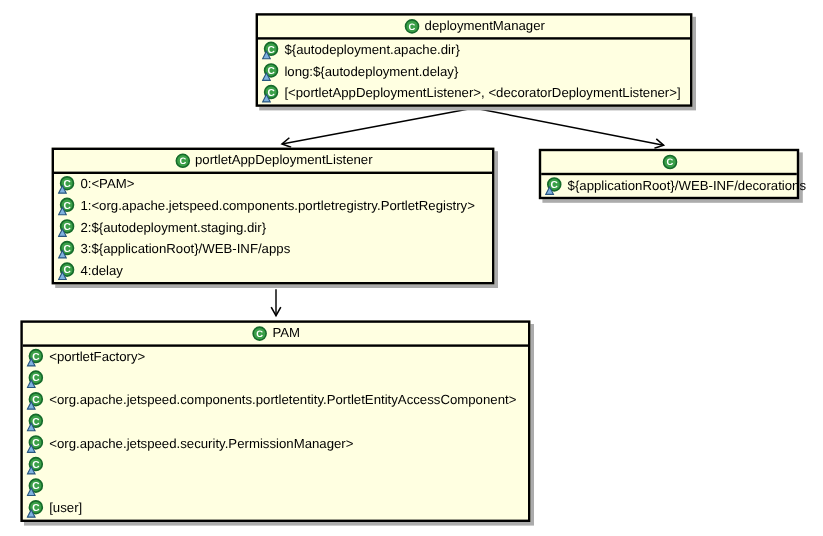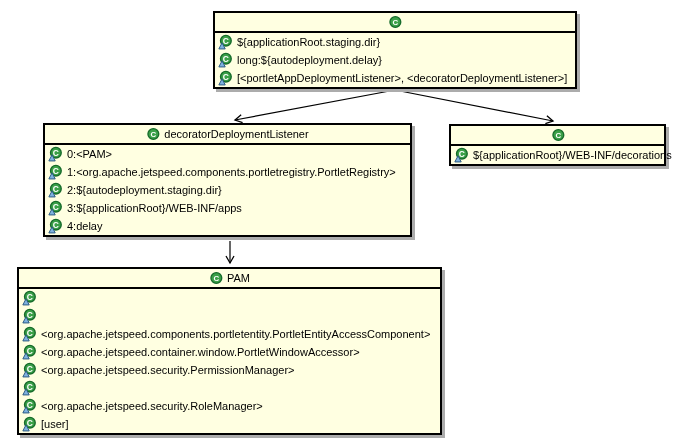--- a/index.html
+++ b/index.html
@@ -45,31 +45,32 @@
   </svg>
 
   <div class="node" style="left:213px;top:11px;width:364px;">
     <div class="node-header">
       <span class="cicon hdr">
           <svg viewBox="0 0 16 16" width="14" height="14" aria-hidden="true">
             <circle cx="8.4" cy="8" r="6.2" fill="#3BA048" stroke="#166B2B" stroke-width="1.5"></circle>
             <text x="8.4" y="11.3" text-anchor="middle" font-size="9" font-weight="bold" fill="#FFFFFF" font-family="Liberation Sans, sans-serif">C</text>
           </svg>
         </span>
-    </div>
-    <div class="node-body">
-      <div class="row">
-        <span class="cicon arg">
-            <svg viewBox="0 0 16 16" width="15" height="16" aria-hidden="true">
-              <circle cx="8.4" cy="6.6" r="5.7" fill="#3BA048" stroke="#166B2B" stroke-width="1.5"></circle>
-              <text x="8.4" y="9.9" text-anchor="middle" font-size="9" font-weight="bold" fill="#FFFFFF" font-family="Liberation Sans, sans-serif">C</text>
-              <path d="M0.9 15.4 L4.3 8.8 L7.7 15.4 Z" fill="#7FB2DF" stroke="#28567F" stroke-width="1"></path>
-            </svg>
-          </span>
-        <span class="row-label">${applicationRoot.staging.dir}</span>
+      <span class="node-title">deploymentManager</span>
+    </div>
+    <div class="node-body">
+      <div class="row">
+        <span class="cicon arg">
+            <svg viewBox="0 0 16 16" width="15" height="16" aria-hidden="true">
+              <circle cx="8.4" cy="6.6" r="5.7" fill="#3BA048" stroke="#166B2B" stroke-width="1.5"></circle>
+              <text x="8.4" y="9.9" text-anchor="middle" font-size="9" font-weight="bold" fill="#FFFFFF" font-family="Liberation Sans, sans-serif">C</text>
+              <path d="M0.9 15.4 L4.3 8.8 L7.7 15.4 Z" fill="#7FB2DF" stroke="#28567F" stroke-width="1"></path>
+            </svg>
+          </span>
+        <span class="row-label">${autodeployment.apache.dir}</span>
       </div>
       <div class="row">
         <span class="cicon arg">
             <svg viewBox="0 0 16 16" width="15" height="16" aria-hidden="true">
               <circle cx="8.4" cy="6.6" r="5.7" fill="#3BA048" stroke="#166B2B" stroke-width="1.5"></circle>
               <text x="8.4" y="9.9" text-anchor="middle" font-size="9" font-weight="bold" fill="#FFFFFF" font-family="Liberation Sans, sans-serif">C</text>
               <path d="M0.9 15.4 L4.3 8.8 L7.7 15.4 Z" fill="#7FB2DF" stroke="#28567F" stroke-width="1"></path>
             </svg>
           </span>
         <span class="row-label">long:${autodeployment.delay}</span>
@@ -88,21 +89,21 @@
   </div>
 
   <div class="node" style="left:43px;top:123px;width:369px;">
     <div class="node-header">
       <span class="cicon hdr">
           <svg viewBox="0 0 16 16" width="14" height="14" aria-hidden="true">
             <circle cx="8.4" cy="8" r="6.2" fill="#3BA048" stroke="#166B2B" stroke-width="1.5"></circle>
             <text x="8.4" y="11.3" text-anchor="middle" font-size="9" font-weight="bold" fill="#FFFFFF" font-family="Liberation Sans, sans-serif">C</text>
           </svg>
         </span>
-      <span class="node-title">decoratorDeploymentListener</span>
+      <span class="node-title">portletAppDeploymentListener</span>
     </div>
     <div class="node-body">
       <div class="row">
         <span class="cicon arg">
             <svg viewBox="0 0 16 16" width="15" height="16" aria-hidden="true">
               <circle cx="8.4" cy="6.6" r="5.7" fill="#3BA048" stroke="#166B2B" stroke-width="1.5"></circle>
               <text x="8.4" y="9.9" text-anchor="middle" font-size="9" font-weight="bold" fill="#FFFFFF" font-family="Liberation Sans, sans-serif">C</text>
               <path d="M0.9 15.4 L4.3 8.8 L7.7 15.4 Z" fill="#7FB2DF" stroke="#28567F" stroke-width="1"></path>
             </svg>
           </span>
@@ -186,20 +187,21 @@
     </div>
     <div class="node-body">
       <div class="row">
         <span class="cicon arg">
             <svg viewBox="0 0 16 16" width="15" height="16" aria-hidden="true">
               <circle cx="8.4" cy="6.6" r="5.7" fill="#3BA048" stroke="#166B2B" stroke-width="1.5"></circle>
               <text x="8.4" y="9.9" text-anchor="middle" font-size="9" font-weight="bold" fill="#FFFFFF" font-family="Liberation Sans, sans-serif">C</text>
               <path d="M0.9 15.4 L4.3 8.8 L7.7 15.4 Z" fill="#7FB2DF" stroke="#28567F" stroke-width="1"></path>
             </svg>
           </span>
+        <span class="row-label">&lt;portletFactory&gt;</span>
       </div>
       <div class="row">
         <span class="cicon arg">
             <svg viewBox="0 0 16 16" width="15" height="16" aria-hidden="true">
               <circle cx="8.4" cy="6.6" r="5.7" fill="#3BA048" stroke="#166B2B" stroke-width="1.5"></circle>
               <text x="8.4" y="9.9" text-anchor="middle" font-size="9" font-weight="bold" fill="#FFFFFF" font-family="Liberation Sans, sans-serif">C</text>
               <path d="M0.9 15.4 L4.3 8.8 L7.7 15.4 Z" fill="#7FB2DF" stroke="#28567F" stroke-width="1"></path>
             </svg>
           </span>
       </div>
@@ -214,21 +216,20 @@
         <span class="row-label">&lt;org.apache.jetspeed.components.portletentity.PortletEntityAccessComponent&gt;</span>
       </div>
       <div class="row">
         <span class="cicon arg">
             <svg viewBox="0 0 16 16" width="15" height="16" aria-hidden="true">
               <circle cx="8.4" cy="6.6" r="5.7" fill="#3BA048" stroke="#166B2B" stroke-width="1.5"></circle>
               <text x="8.4" y="9.9" text-anchor="middle" font-size="9" font-weight="bold" fill="#FFFFFF" font-family="Liberation Sans, sans-serif">C</text>
               <path d="M0.9 15.4 L4.3 8.8 L7.7 15.4 Z" fill="#7FB2DF" stroke="#28567F" stroke-width="1"></path>
             </svg>
           </span>
-        <span class="row-label">&lt;org.apache.jetspeed.container.window.PortletWindowAccessor&gt;</span>
       </div>
       <div class="row">
         <span class="cicon arg">
             <svg viewBox="0 0 16 16" width="15" height="16" aria-hidden="true">
               <circle cx="8.4" cy="6.6" r="5.7" fill="#3BA048" stroke="#166B2B" stroke-width="1.5"></circle>
               <text x="8.4" y="9.9" text-anchor="middle" font-size="9" font-weight="bold" fill="#FFFFFF" font-family="Liberation Sans, sans-serif">C</text>
               <path d="M0.9 15.4 L4.3 8.8 L7.7 15.4 Z" fill="#7FB2DF" stroke="#28567F" stroke-width="1"></path>
             </svg>
           </span>
         <span class="row-label">&lt;org.apache.jetspeed.security.PermissionManager&gt;</span>
@@ -243,21 +244,20 @@
           </span>
       </div>
       <div class="row">
         <span class="cicon arg">
             <svg viewBox="0 0 16 16" width="15" height="16" aria-hidden="true">
               <circle cx="8.4" cy="6.6" r="5.7" fill="#3BA048" stroke="#166B2B" stroke-width="1.5"></circle>
               <text x="8.4" y="9.9" text-anchor="middle" font-size="9" font-weight="bold" fill="#FFFFFF" font-family="Liberation Sans, sans-serif">C</text>
               <path d="M0.9 15.4 L4.3 8.8 L7.7 15.4 Z" fill="#7FB2DF" stroke="#28567F" stroke-width="1"></path>
             </svg>
           </span>
-        <span class="row-label">&lt;org.apache.jetspeed.security.RoleManager&gt;</span>
       </div>
       <div class="row">
         <span class="cicon arg">
             <svg viewBox="0 0 16 16" width="15" height="16" aria-hidden="true">
               <circle cx="8.4" cy="6.6" r="5.7" fill="#3BA048" stroke="#166B2B" stroke-width="1.5"></circle>
               <text x="8.4" y="9.9" text-anchor="middle" font-size="9" font-weight="bold" fill="#FFFFFF" font-family="Liberation Sans, sans-serif">C</text>
               <path d="M0.9 15.4 L4.3 8.8 L7.7 15.4 Z" fill="#7FB2DF" stroke="#28567F" stroke-width="1"></path>
             </svg>
           </span>
         <span class="row-label">[user]</span>

